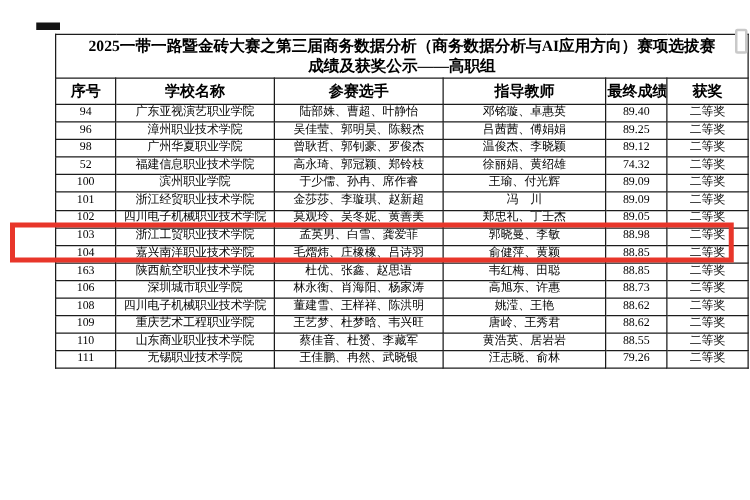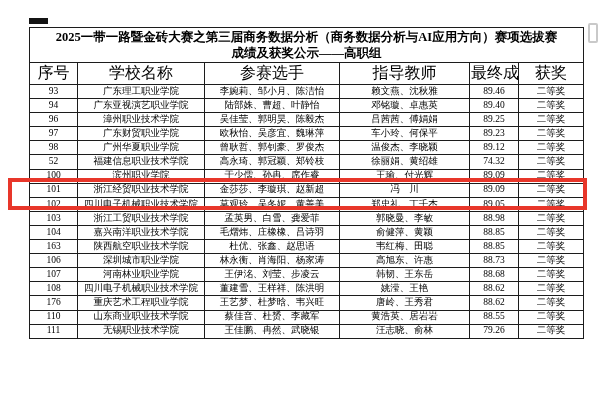--- a/index.html
+++ b/index.html
@@ -7,33 +7,33 @@
     width:600px;height:400px;position:relative;overflow:hidden;
     background:#ffffff;
     font-family:"Liberation Serif","DejaVu Serif",serif;
     color:#000;
   }
   .scan-artifact{
     position:absolute;left:29px;top:18px;width:19px;height:6px;
     background:#141414;
   }
   table.results{
-    position:absolute;left:29px;top:27px;width:554px;
+    position:absolute;left:44px;top:27px;width:554px;
     border-collapse:collapse;table-layout:fixed;
   }
   table.results th, table.results td{
     border:1px solid #1c1c1c;
     text-align:center;vertical-align:middle;
     padding:0 1px;overflow:hidden;white-space:nowrap;
   }
   .title-cell{
     height:34px;font-weight:bold;font-size:12.5px;line-height:1.28;
   }
   tr.cols th{
-    height:20px;font-weight:normal;font-size:16px;
+    height:20px;font-weight:bold;font-size:12px;
   }
   tbody td{
     height:13.1px;font-size:9.5px;line-height:1;
   }
   .highlight-box{
     position:absolute;left:8px;top:178px;width:579px;height:32px;
     box-sizing:border-box;border:4px solid #e8362a;
     pointer-events:none;background:transparent;
   }
   .scroll-thumb{
@@ -67,52 +67,36 @@
         <th>序号</th>
         <th>学校名称</th>
         <th>参赛选手</th>
         <th>指导教师</th>
         <th>最终成绩</th>
         <th>获奖</th>
       </tr>
   </thead>
   <tbody id="table-body">
       <tr>
-        <td>93</td>
-        <td>广东理工职业学院</td>
-        <td>李婉莉、邹小月、陈洁怡</td>
-        <td>赖文燕、沈秋雅</td>
-        <td>89.46</td>
-        <td>二等奖</td>
-      </tr>
-      <tr>
         <td>94</td>
         <td>广东亚视演艺职业学院</td>
         <td>陆部姝、曹超、叶静怡</td>
         <td>邓铭璇、卓惠英</td>
         <td>89.40</td>
         <td>二等奖</td>
       </tr>
       <tr>
         <td>96</td>
         <td>漳州职业技术学院</td>
         <td>吴佳莹、郭明昊、陈毅杰</td>
         <td>吕茜茜、傅娟娟</td>
         <td>89.25</td>
         <td>二等奖</td>
       </tr>
       <tr>
-        <td>97</td>
-        <td>广东财贸职业学院</td>
-        <td>欧秋怡、吴彦宜、魏琳萍</td>
-        <td>车小玲、何保平</td>
-        <td>89.23</td>
-        <td>二等奖</td>
-      </tr>
-      <tr>
         <td>98</td>
         <td>广州华夏职业学院</td>
         <td>曾耿哲、郭钊豪、罗俊杰</td>
         <td>温俊杰、李晓颖</td>
         <td>89.12</td>
         <td>二等奖</td>
       </tr>
       <tr>
         <td>52</td>
         <td>福建信息职业技术学院</td>
@@ -171,37 +155,29 @@
       </tr>
       <tr>
         <td>106</td>
         <td>深圳城市职业学院</td>
         <td>林永衡、肖海阳、杨家涛</td>
         <td>高旭东、许惠</td>
         <td>88.73</td>
         <td>二等奖</td>
       </tr>
       <tr>
-        <td>107</td>
-        <td>河南林业职业学院</td>
-        <td>王伊洺、刘莹、步凌云</td>
-        <td>韩韧、王东岳</td>
-        <td>88.68</td>
-        <td>二等奖</td>
-      </tr>
-      <tr>
         <td>108</td>
         <td>四川电子机械职业技术学院</td>
         <td>董建雪、王样祥、陈洪明</td>
         <td>姚滢、王艳</td>
         <td>88.62</td>
         <td>二等奖</td>
       </tr>
       <tr>
-        <td>176</td>
+        <td>109</td>
         <td>重庆艺术工程职业学院</td>
         <td>王艺梦、杜梦晗、韦兴旺</td>
         <td>唐岭、王秀君</td>
         <td>88.62</td>
         <td>二等奖</td>
       </tr>
       <tr>
         <td>110</td>
         <td>山东商业职业技术学院</td>
         <td>蔡佳音、杜赟、李藏军</td>

